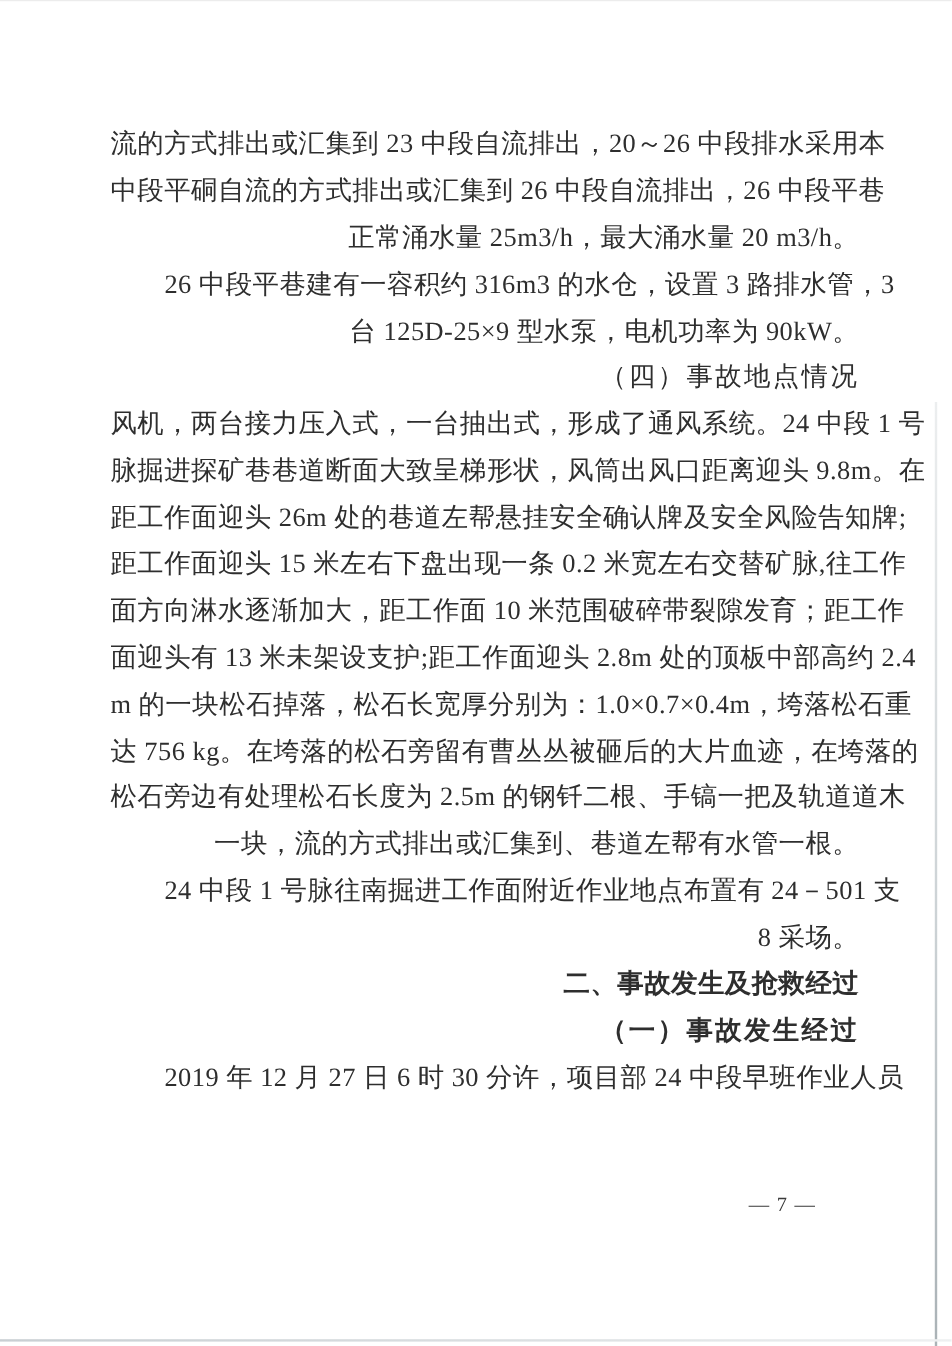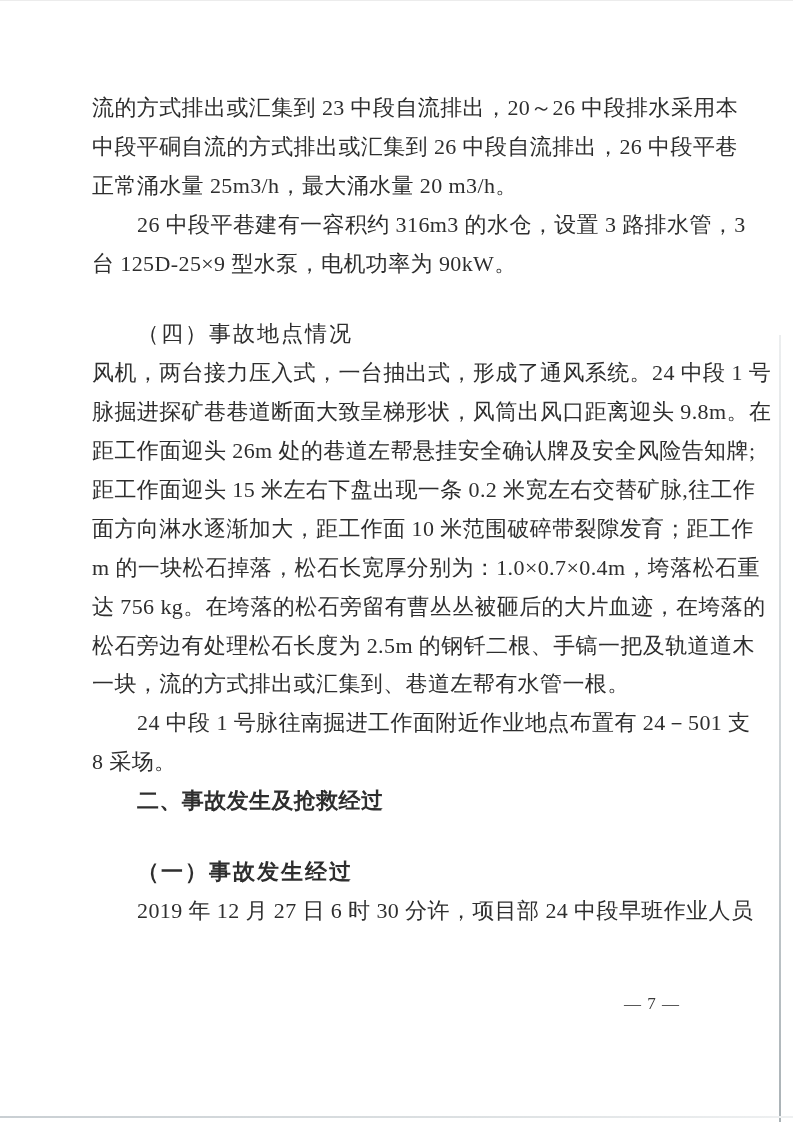--- a/index.html
+++ b/index.html
@@ -31,33 +31,34 @@
   .scan-edge-bottom {
     position: absolute;
     left: 0; right: 0;
     bottom: 4px;
     height: 2px;
     background: linear-gradient(90deg, #c9cfd3 0%, #dde1e3 60%, #eef0f1 100%);
   }
   .content {
     position: absolute;
     left: 92px;
-    top: 89px;
+    top: 101px;
     width: 624px;
+    text-align: right;
   }
   .line {
     font-size: 22px;
     line-height: 38.9px;
     height: 38.9px;
     white-space: nowrap;
     letter-spacing: 0.4px;
   }
   .ind { padding-left: 45px; font-family: Liberation Serif, serif; }
   .b { font-weight: bold; }
-  .kai { letter-spacing: 2px; margin-top: 32px; }
+  .kai { letter-spacing: 2px; }
   .page-number {
     position: absolute;
     left: 624px;
     top: 994px;
     font-size: 17px;
     letter-spacing: 1px;
     color: #3a3a3a;
   }
 </style>
 </head>
@@ -70,20 +71,21 @@
   <div class="line">中段平硐自流的方式排出或汇集到 26 中段自流排出，26 中段平巷</div>
   <div class="line">正常涌水量 25m3/h，最大涌水量 20 m3/h。</div>
   <div class="line ind">26 中段平巷建有一容积约 316m3 的水仓，设置 3 路排水管，3</div>
   <div class="line">台 125D-25×9 型水泵，电机功率为 90kW。</div>
   <div class="line ind kai">（四）事故地点情况</div>
   <div class="line">风机，两台接力压入式，一台抽出式，形成了通风系统。24 中段 1 号</div>
   <div class="line">脉掘进探矿巷巷道断面大致呈梯形状，风筒出风口距离迎头 9.8m。在</div>
   <div class="line">距工作面迎头 26m 处的巷道左帮悬挂安全确认牌及安全风险告知牌;</div>
   <div class="line">距工作面迎头 15 米左右下盘出现一条 0.2 米宽左右交替矿脉,往工作</div>
   <div class="line">面方向淋水逐渐加大，距工作面 10 米范围破碎带裂隙发育；距工作</div>
+  <div class="line">面迎头有 13 米未架设支护;距工作面迎头 2.8m 处的顶板中部高约 2.4</div>
   <div class="line">m 的一块松石掉落，松石长宽厚分别为：1.0×0.7×0.4m，垮落松石重</div>
   <div class="line">达 756 kg。在垮落的松石旁留有曹丛丛被砸后的大片血迹，在垮落的</div>
   <div class="line">松石旁边有处理松石长度为 2.5m 的钢钎二根、手镐一把及轨道道木</div>
   <div class="line">一块，流的方式排出或汇集到、巷道左帮有水管一根。</div>
   <div class="line ind">24 中段 1 号脉往南掘进工作面附近作业地点布置有 24－501 支</div>
   <div class="line">8 采场。</div>
   <div class="line ind b">二、事故发生及抢救经过</div>
   <div class="line ind b kai">（一）事故发生经过</div>
   <div class="line ind">2019 年 12 月 27 日 6 时 30 分许，项目部 24 中段早班作业人员</div>
 </div>

